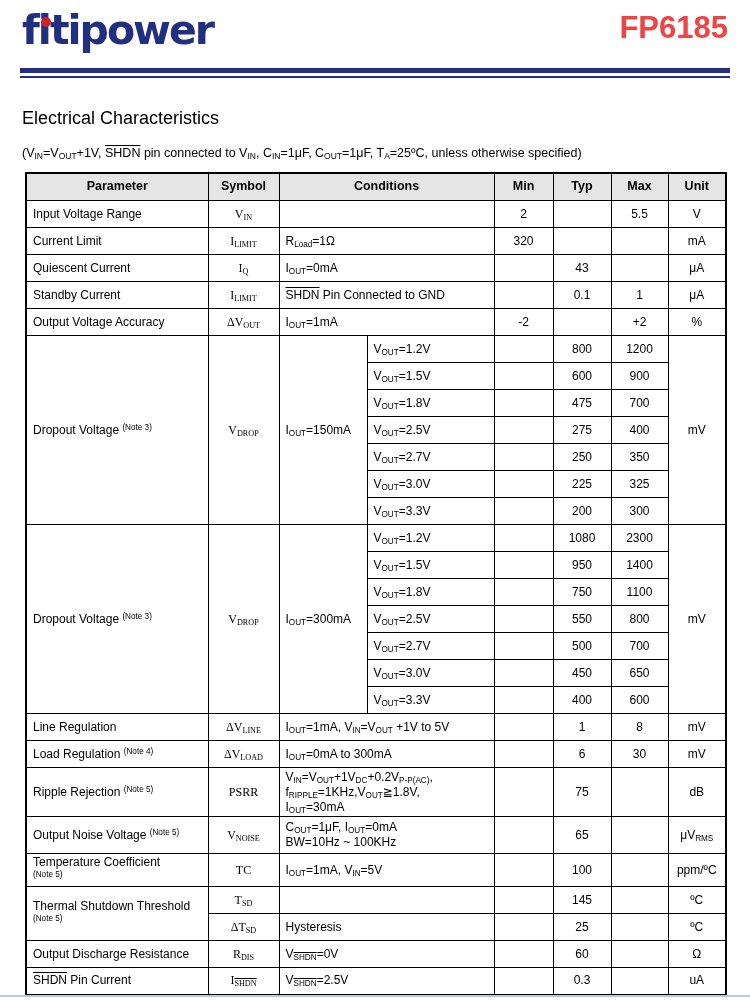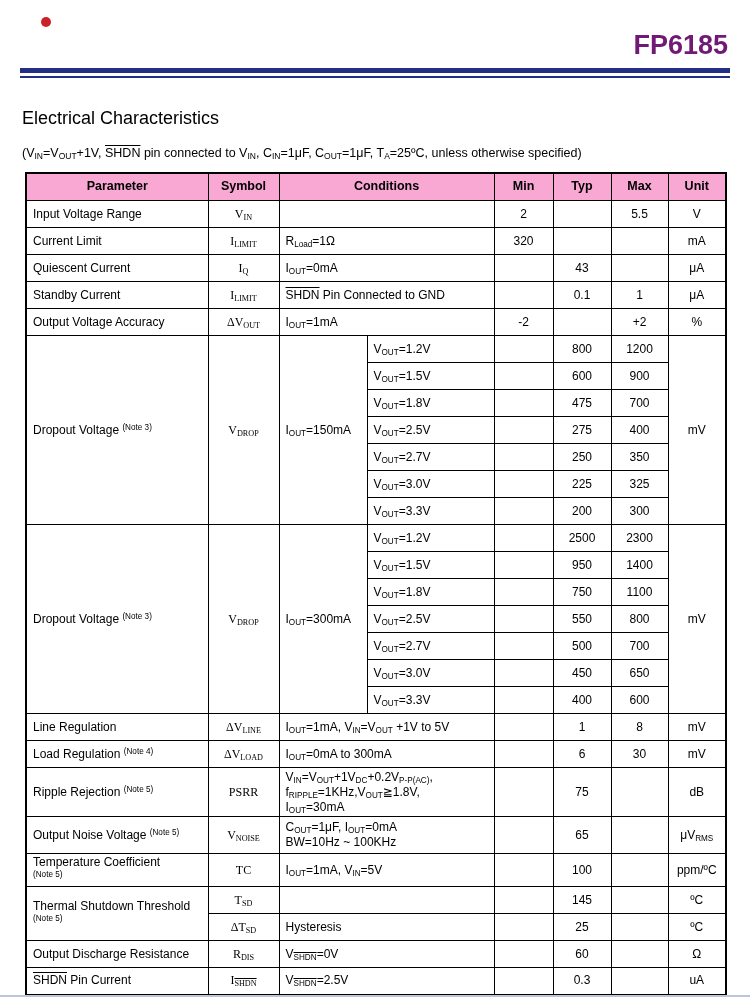--- a/index.html
+++ b/index.html
@@ -14,22 +14,22 @@
   .logo{position:absolute;left:22px;top:10px;height:56px;}
   .logo-text{
     font-family:"DejaVu Sans",sans-serif;font-weight:bold;
     font-size:41px;line-height:1;color:#202f80;letter-spacing:-2px;
   }
   .logo-dot{
     position:absolute;width:10px;height:10px;border-radius:50%;
     background:#cc2129;left:19px;top:7px;
   }
   .part-number{
-    position:absolute;right:22px;top:32px;
-    font-size:27px;font-weight:bold;line-height:1;color:#701a75;
+    position:absolute;right:22px;top:12px;
+    font-size:31px;font-weight:bold;line-height:1;color:#ef4444;
   }
   .header-rule{
     position:absolute;left:20px;right:20px;top:68px;height:3px;
     border-top:5px solid #232f85;border-bottom:2px solid #232f85;
   }
 
   
   .section-title{
     position:absolute;left:22px;top:108px;
     font-size:18px;font-weight:normal;
@@ -43,21 +43,21 @@
   .tablewrap{position:absolute;left:25px;top:172px;}
   table.ec{
     border-collapse:collapse;table-layout:fixed;width:700px;
     border:2px solid #000;
   }
   .ec th,.ec td{
     border:1px solid #000;padding:1px 6px;
     font-size:12px;line-height:1.25;vertical-align:middle;overflow:hidden;
   }
   .ec thead th{
-    background:#f9a8d4;font-weight:bold;text-align:center;height:24px;
+    background:#e5e5e5;font-weight:bold;text-align:center;height:24px;
     font-size:12.5px;
   }
   .ec tbody tr{height:27px;}
   .ec tr.h3{height:49px;}
   .ec tr.h2{height:37px;}
   .c-param{text-align:left;white-space:pre-line;}
   .c-sym{text-align:center;font-family:Liberation Serif, serif;}
   .c-cond{text-align:left;white-space:pre-line;}
   .c-num{text-align:center;}
   .c-unit{text-align:center;}
@@ -69,20 +69,21 @@
   .footer-line{
     position:absolute;left:0;right:0;bottom:3px;height:2px;background:#b9c6dc;
   }
 </style>
 </head>
 <body>
 
 <div class="page">
 
   <div class="logo">
+    <span class="logo-text">fitipower</span>
     <span class="logo-dot"></span>
   </div>
   <div class="part-number">FP6185</div>
   <div class="header-rule"></div>
 
   <div class="section-title">Electrical Characteristics</div>
   <div class="conditions-note">(V<sub>IN</sub>=V<sub>OUT</sub>+1V, <span class="ovl">SHDN</span> pin connected to V<sub>IN</sub>, C<sub>IN</sub>=1μF, C<sub>OUT</sub>=1μF, T<sub>A</sub>=25ºC, unless otherwise specified)</div>
 
   <div class="tablewrap">
     <table class="ec">
@@ -205,21 +206,21 @@
           <td class="c-num">200</td>
           <td class="c-num">300</td>
         </tr>
 
         <tr>
           <td class="c-param" rowspan="7">Dropout Voltage <sup>(Note 3)</sup></td>
           <td class="c-sym" rowspan="7">V<sub>DROP</sub></td>
           <td class="c-cond" rowspan="7">I<sub>OUT</sub>=300mA</td>
           <td class="c-cond">V<sub>OUT</sub>=1.2V</td>
           <td class="c-num"></td>
-          <td class="c-num">2500</td>
+          <td class="c-num">1080</td>
           <td class="c-num">2300</td>
           <td class="c-unit" rowspan="7">mV</td>
         </tr>
         <tr>
           <td class="c-cond">V<sub>OUT</sub>=1.5V</td>
           <td class="c-num"></td>
           <td class="c-num">950</td>
           <td class="c-num">1400</td>
         </tr>
         <tr>

